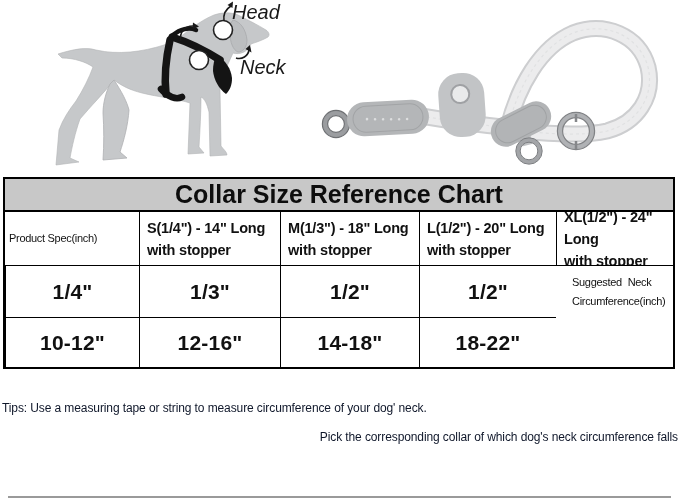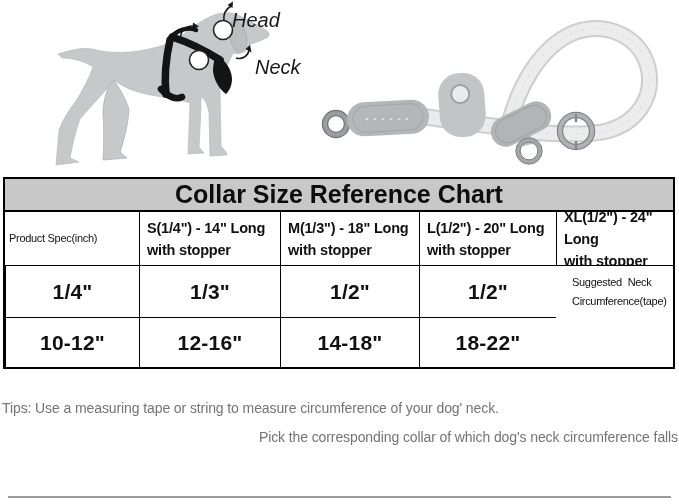--- a/index.html
+++ b/index.html
@@ -7,43 +7,43 @@
     position:relative;width:679px;height:504px;background:#fff;overflow:hidden;
     font-family:"Liberation Sans",sans-serif;color:#111;
   }
   
   .dog-area{position:absolute;left:30px;top:0;width:270px;height:175px;}
   .dog-area svg{position:absolute;left:0;top:0;}
   .diagram-label{
     position:absolute;font-style:italic;font-size:20px;color:#1a1a1a;
     font-family:"Liberation Sans",sans-serif;white-space:nowrap;
   }
-  .head-label{left:202px;top:9px;}
-  .neck-label{left:225px;top:56px;}
+  .head-label{left:202px;top:1px;}
+  .neck-label{left:210px;top:56px;}
   
   .collar-svg{position:absolute;left:315px;top:15px;}
   
   .size-table{
     position:absolute;left:3px;top:177px;width:672px;
     border:2px solid #000;box-sizing:border-box;background:#fff;
   }
   .table-title{
     height:31px;line-height:31px;text-align:center;background:#c8c8c8;
     font-weight:bold;font-size:25px;border-bottom:2px solid #000;color:#0d0d0d;
   }
   .t-grid{display:grid;grid-template-columns:134px 141px 139px 137px 1fr;grid-template-rows:53px 52px 50px;}
   .cell{box-sizing:border-box;display:flex;flex-direction:column;justify-content:center;overflow:hidden;}
   .cell.bl{border-left:1.5px solid #000;}
   .cell.bt{border-top:1.5px solid #000;}
   .speclabel{font-size:11px;letter-spacing:-0.3px;padding-left:4px;line-height:19px;}
   .speclabel.spread{word-spacing:3px;padding-left:16px;}
   .colhead{font-weight:bold;font-size:14.5px;letter-spacing:-0.2px;padding-left:7px;line-height:22px;}
   .val{font-weight:bold;font-size:21px;text-align:center;letter-spacing:0.2px;}
   
-  .tips{position:absolute;left:2px;top:394px;width:676px;font-size:14px;line-height:29px;color:#737373;letter-spacing:-0.1px;}
+  .tips{position:absolute;left:2px;top:394px;width:676px;font-size:12px;line-height:29px;color:#0f172a;letter-spacing:-0.1px;}
   .tips .line{white-space:nowrap;}
   .tips .indent{padding-left:45px;text-align:right;}
   
   .bottom-divider{position:absolute;left:8px;top:496px;width:663px;height:2px;background:#9a9a9a;}
 </style>
 </head>
 <body>
 
 <div class="stage">
 
@@ -209,21 +209,21 @@
           <div>with stopper</div>
       </div>
 
       <div class="cell val bl bt">1/4"</div>
       <div class="cell val bl bt">1/3"</div>
       <div class="cell val bl bt">1/2"</div>
       <div class="cell val bl bt">1/2"</div>
 
       <div class="cell speclabel spread bt">
         <div>Suggested Neck</div>
-          <div>Circumference(tape)</div>
+          <div>Circumference(inch)</div>
       </div>
       <div class="cell val bl bt">10-12"</div>
       <div class="cell val bl bt">12-16"</div>
       <div class="cell val bl bt">14-18"</div>
       <div class="cell val bl bt">18-22"</div>
     </div>
   </div>
 
   <div class="tips">
     <div class="line">Tips: Use a measuring tape or string to measure circumference of your dog' neck.</div>

